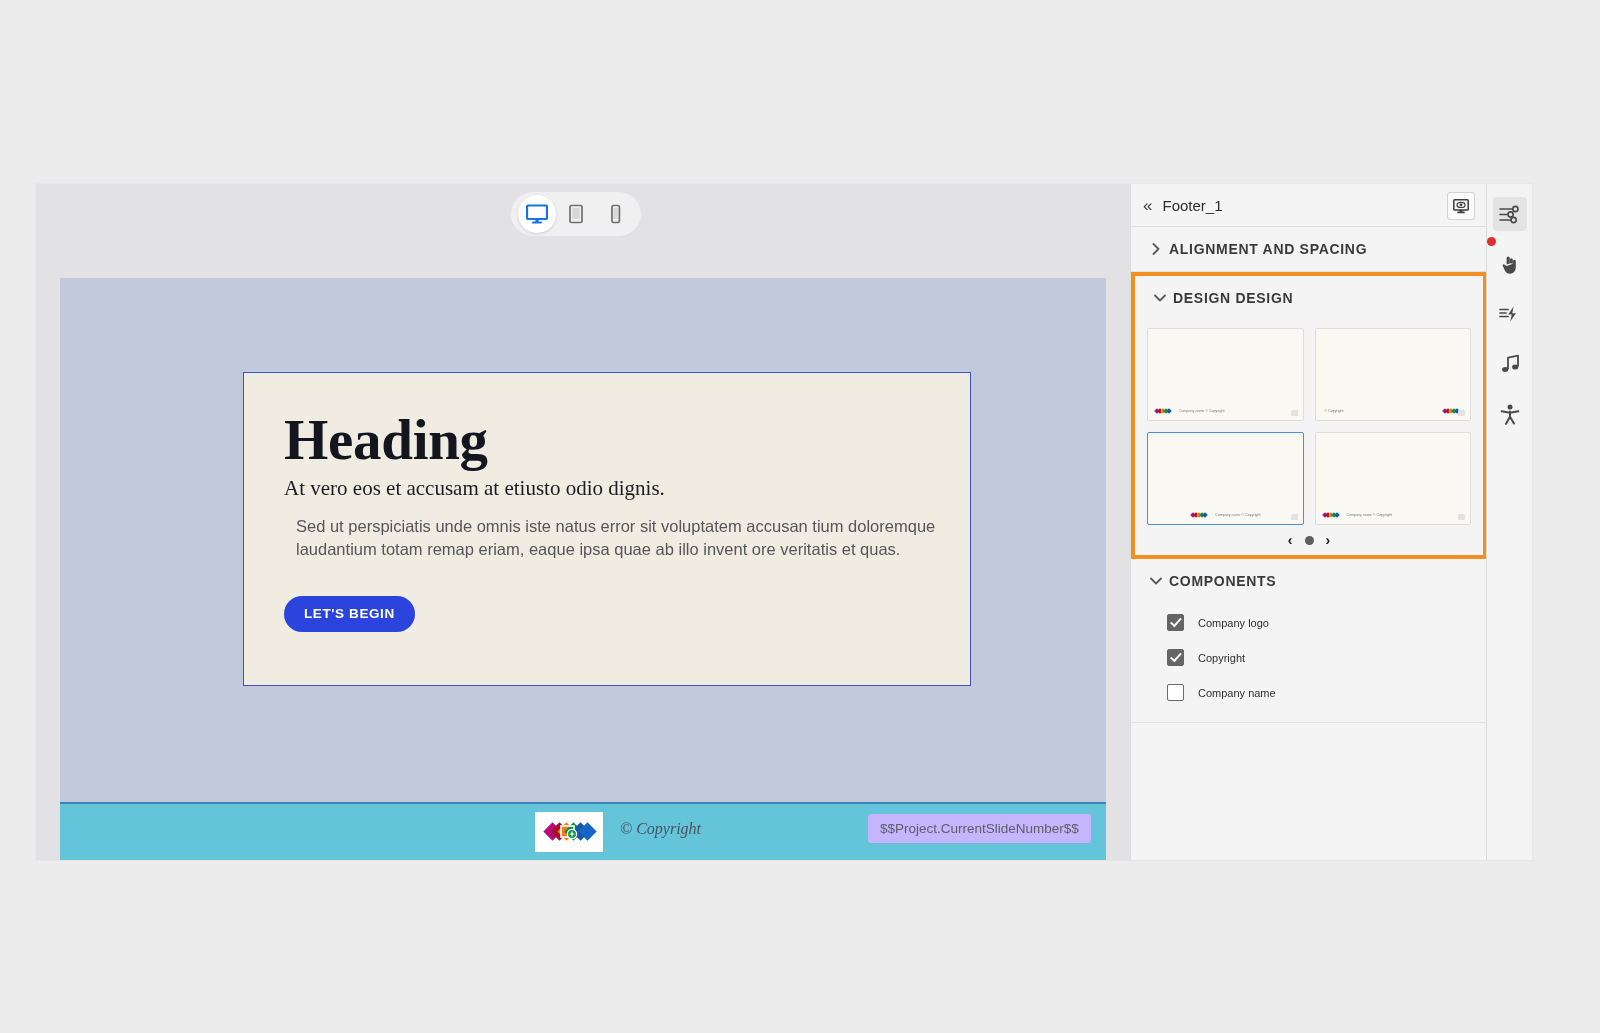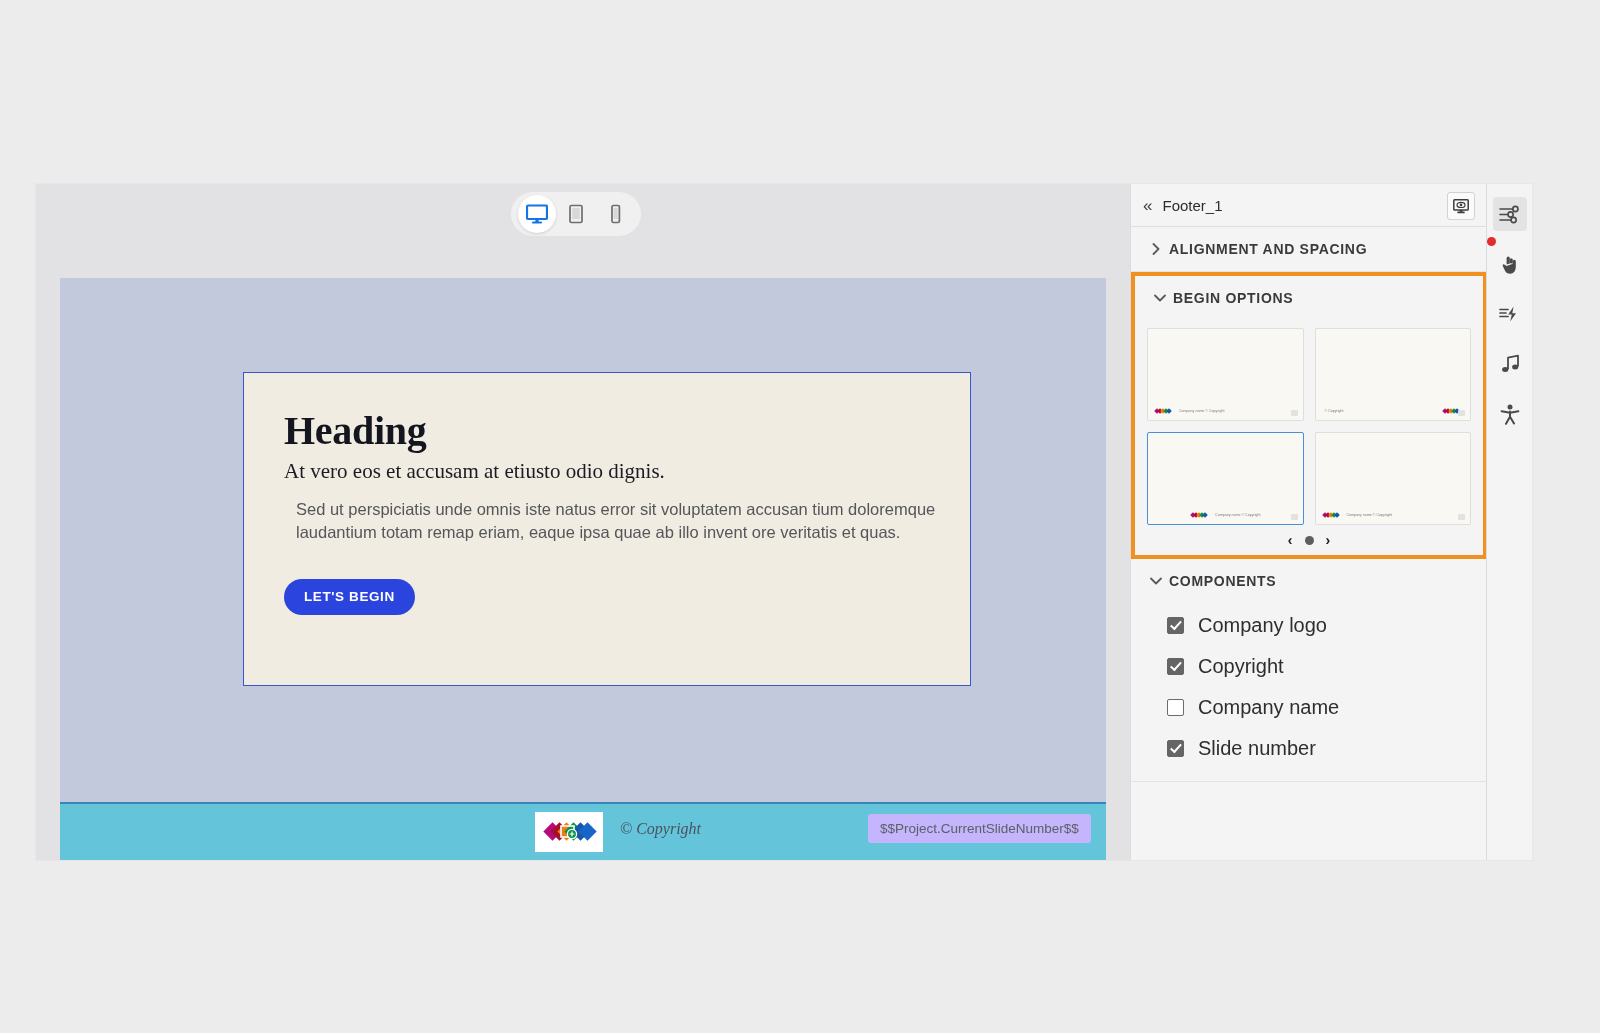--- a/index.html
+++ b/index.html
@@ -54,21 +54,21 @@
   .content-card {
     position: absolute; left: 183px; top: 94px;
     width: 728px; height: 314px;
     background: #f1ece1;
     border: 1.5px solid #3a55c7;
     box-sizing: border-box;
   }
   .card-inner { padding: 38px 40px 0 40px; }
   .heading {
     font-family: "Liberation Serif", serif;
-    font-size: 40px; line-height: 1.0;
+    font-size: 57px; line-height: 1.0;
     color: #14161f; margin: 0 0 8px 0;
     letter-spacing: -0.3px;
   }
   .subheading {
     font-family: "Liberation Serif", serif;
     font-weight: normal; font-size: 21px;
     color: #1a1c24; margin: 0 0 14px 0;
   }
   .body-copy {
     font-family: "Liberation Sans", sans-serif;
@@ -186,21 +186,21 @@
     border-radius: 2px; box-sizing: border-box;
     display: flex; align-items: center; justify-content: center;
     background: #ffffff; flex: none;
   }
   .cbx.checked { background: #656565; border-color: #656565; }
   .cbx.checked::after {
     content: ""; width: 4px; height: 9px;
     border: solid #ffffff; border-width: 0 2px 2px 0;
     transform: rotate(42deg) translate(-1px,-1px);
   }
-  .comp-label { margin-left: 14px; font-size: 20px; color: #2e2e2e; }
+  .comp-label { margin-left: 14px; font-size: 11px; color: #2e2e2e; }
 
   
   .rail {
     position: absolute; left: 1450px; top: 0;
     width: 46px; height: 676px;
     background: #f4f4f4; border-left: 1px solid #dcdcdc;
     padding-top: 8px; box-sizing: border-box;
   }
   .rail-btn {
     width: 34px; height: 34px; margin: 5px auto 16px auto;
@@ -313,21 +313,21 @@
         </div>
       </div>
 
       <div class="design-block">
         <div class="section-head">
           <span class="section-chev">
             <svg width="12" height="8" viewBox="0 0 12 8">
                 <path d="M1 1.5L6 6.5L11 1.5" fill="none" stroke="#5a5a5a" stroke-width="1.8" stroke-linecap="round" stroke-linejoin="round"></path>
               </svg>
           </span>
-          <span class="section-label">BEGIN OPTIONS</span>
+          <span class="section-label">DESIGN DESIGN</span>
         </div>
 
         <div class="thumbs">
 
           <div class="thumb">
             <div class="thumb-row">
               <span class="mini-logo">
                 <svg width="22" height="7" viewBox="0 0 22 7">
                   <rect x="1" y="1" width="4" height="4" transform="rotate(45 3 3)" fill="#b80a80"></rect>
                   <rect x="4" y="1" width="4" height="4" transform="rotate(45 6 3)" fill="#a8102a"></rect>
@@ -414,24 +414,20 @@
             <span class="comp-label">Company logo</span>
           </div>
           <div class="comp-item">
             <span class="cbx checked"></span>
             <span class="comp-label">Copyright</span>
           </div>
           <div class="comp-item">
             <span class="cbx"></span>
             <span class="comp-label">Company name</span>
           </div>
-          <div class="comp-item">
-            <span class="cbx checked"></span>
-            <span class="comp-label">Slide number</span>
-          </div>
         </div>
       </div>
 
     </div>
 
     <div class="rail">
 
       <div class="rail-btn active">
         <span>
           <svg width="21" height="19" viewBox="0 0 21 19">

